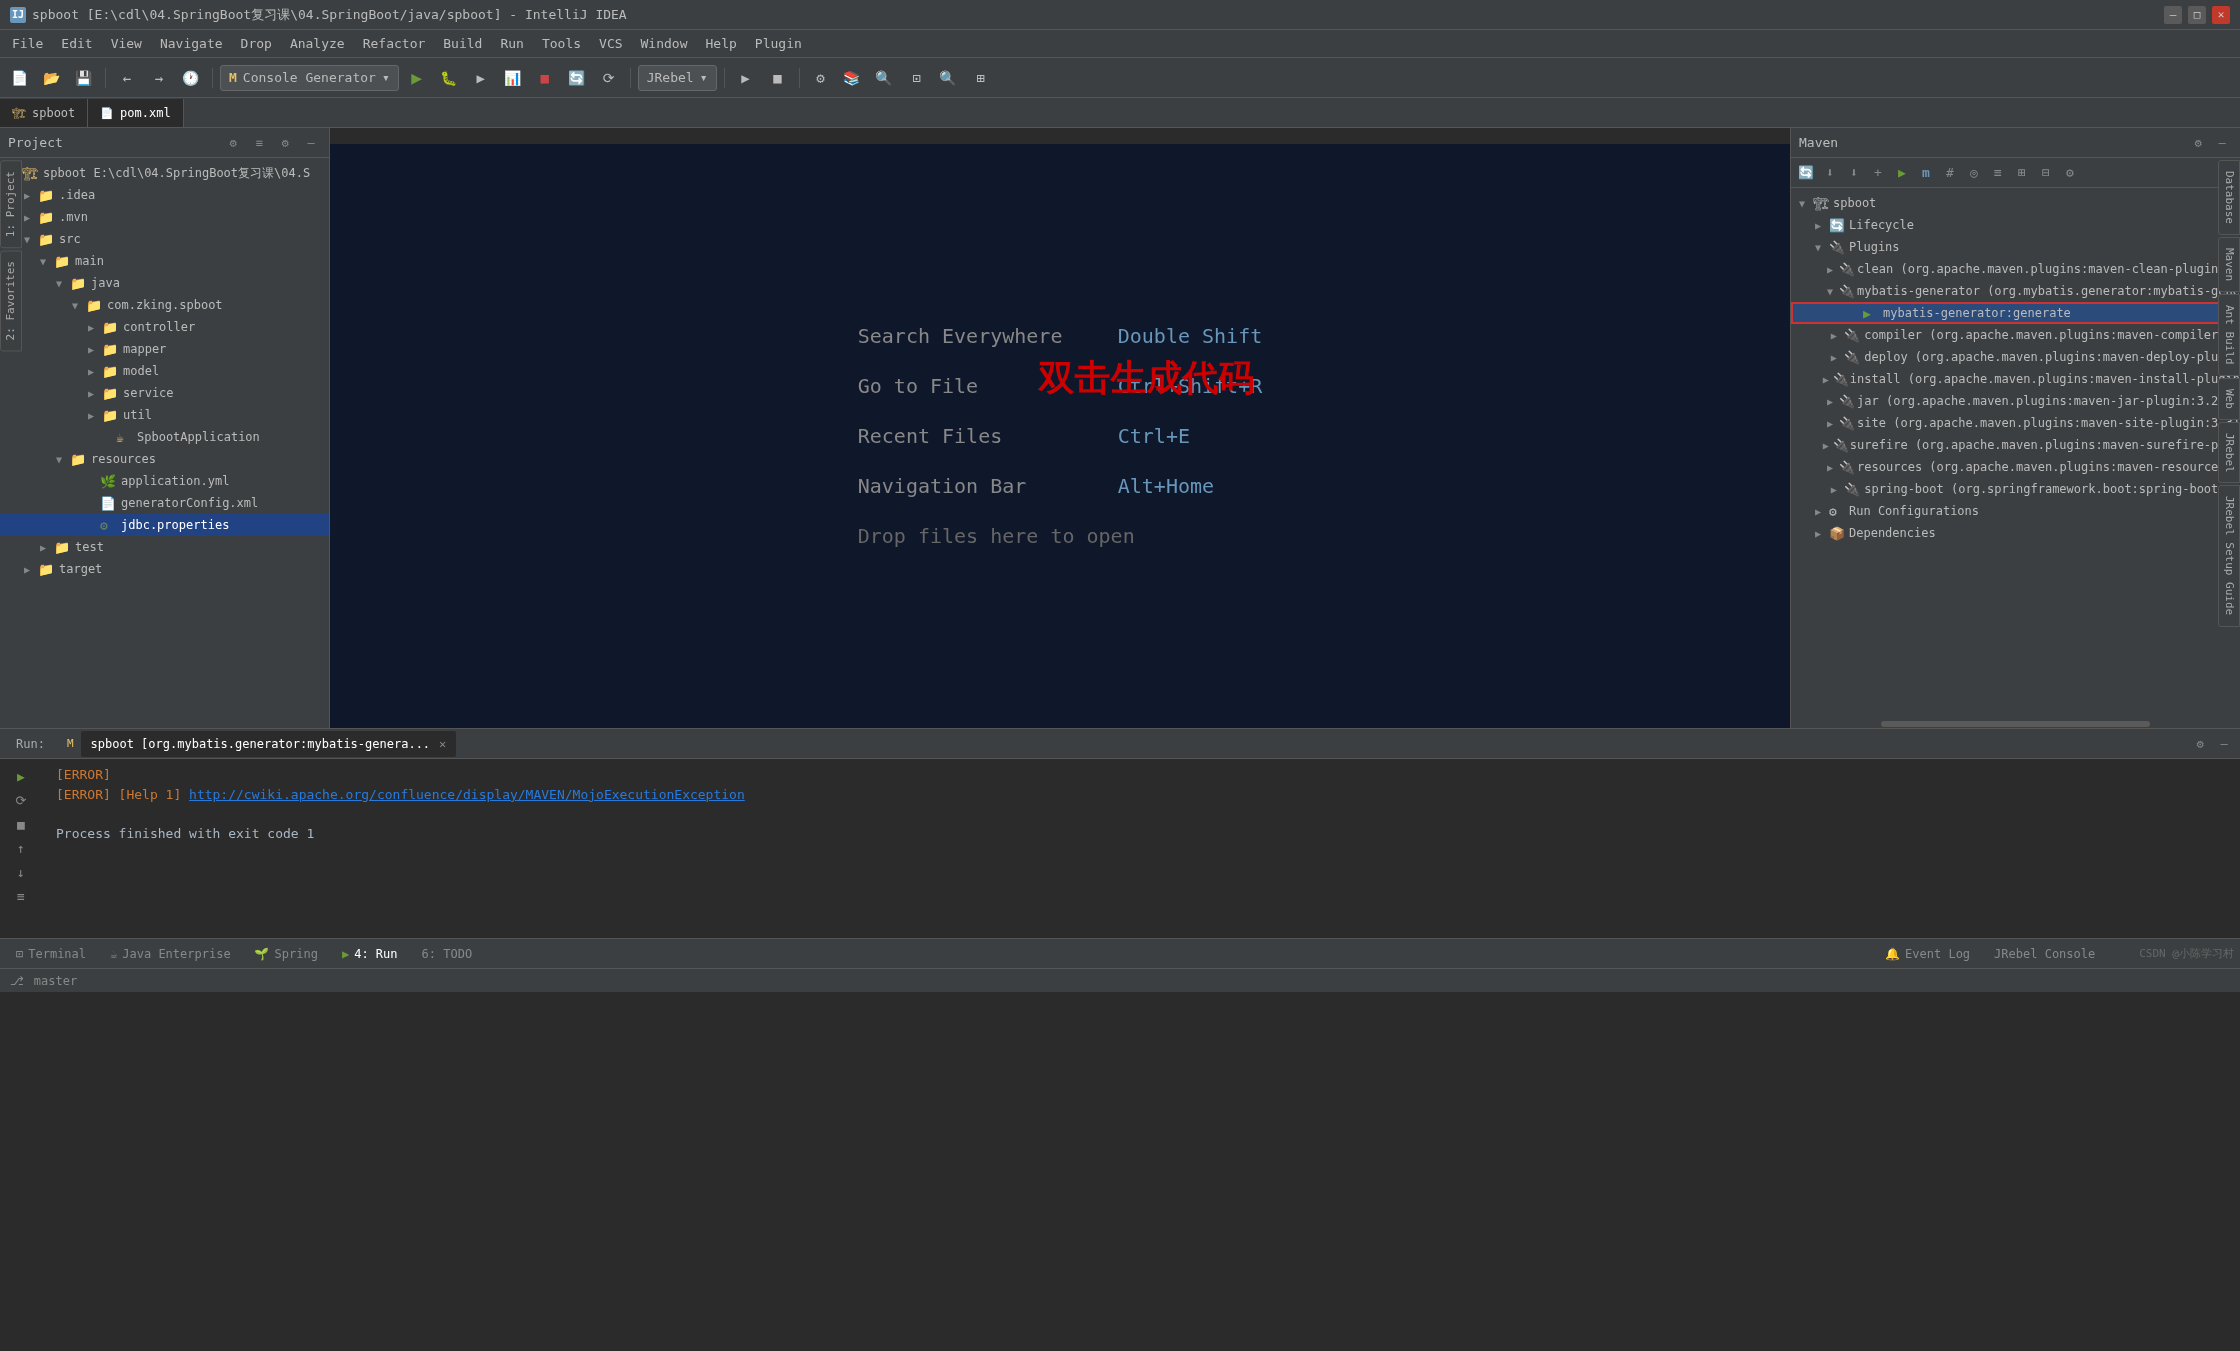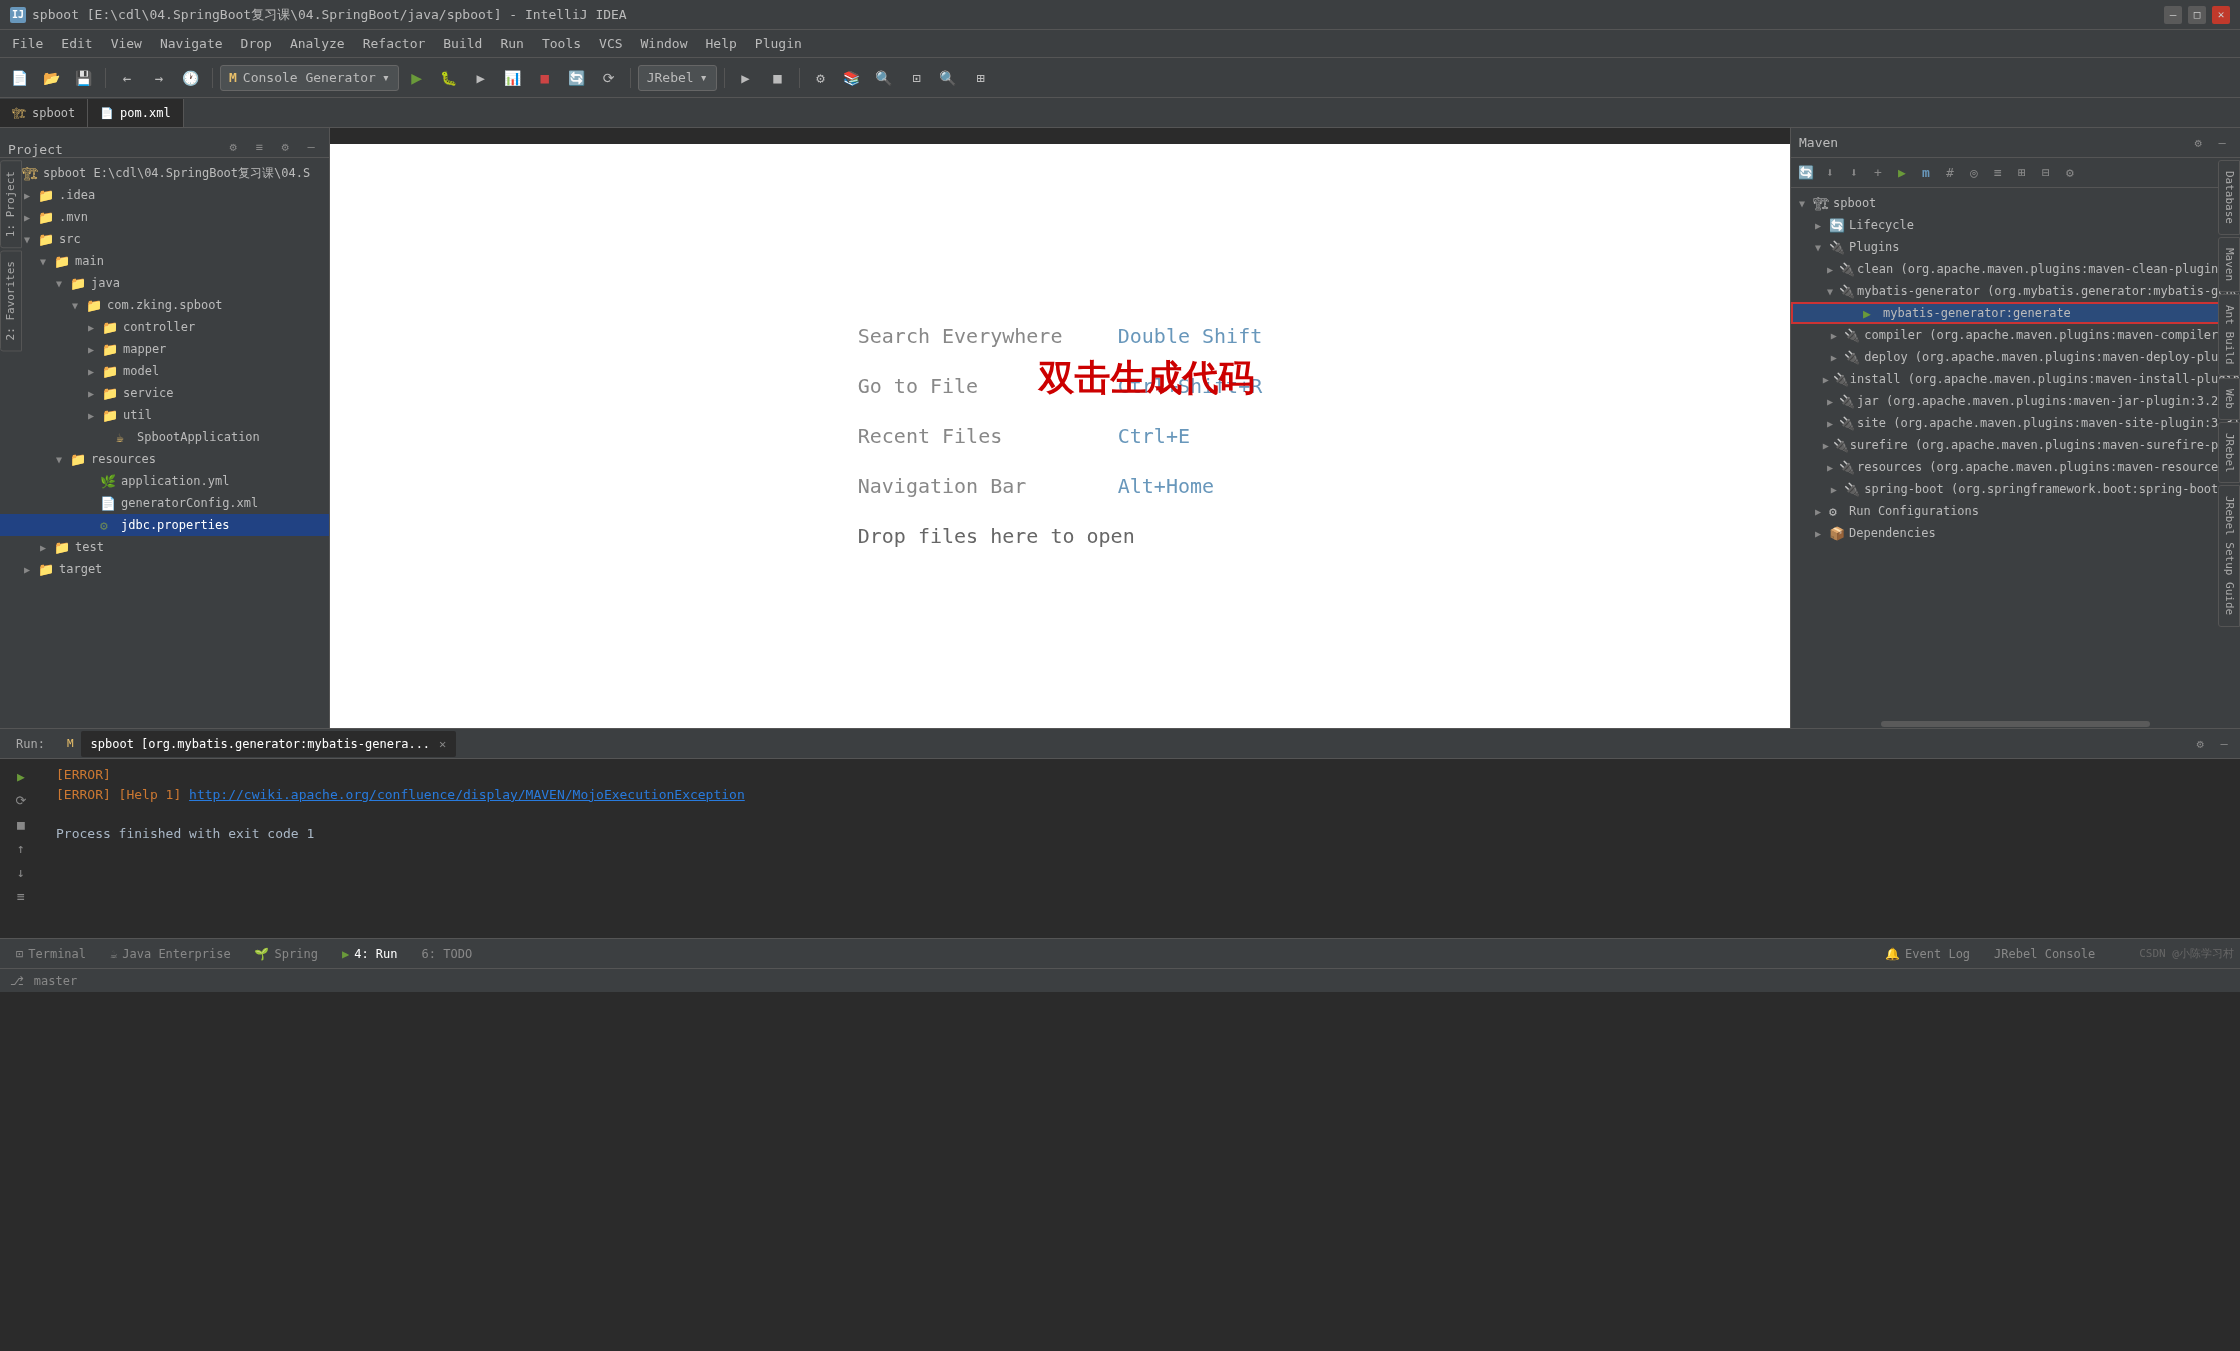--- a/index.html
+++ b/index.html
@@ -133,21 +133,21 @@
       width: 330px;
       background: #3c3f41;
       border-right: 1px solid #555;
       display: flex;
       flex-direction: column;
     }
     #project-panel-header {
       height: 30px;
       background: #3c3f41;
       display: flex;
-      align-items: flex-end;
+      align-items: center;
       padding: 0 8px;
       border-bottom: 1px solid #555;
       gap: 6px;
     }
     .panel-title {
       font-size: 13px;
       color: #bbbbbb;
       flex: 1;
     }
     .panel-action-btn {
@@ -180,21 +180,21 @@
     
     .icon-folder { color: #e8bf6a; }
     .icon-folder-src { color: #6897bb; }
     .icon-java { color: #e8bf6a; }
     .icon-xml { color: #cc7832; }
     .icon-yml { color: #6897bb; }
 
     
     #editor-area {
       flex: 1;
-      background: #ffffff;
+      background: #0f172a;
       display: flex;
       align-items: center;
       justify-content: center;
       position: relative;
       margin-top: 16px;
     }
     #editor-welcome {
       display: flex;
       flex-direction: column;
       align-items: flex-start;

